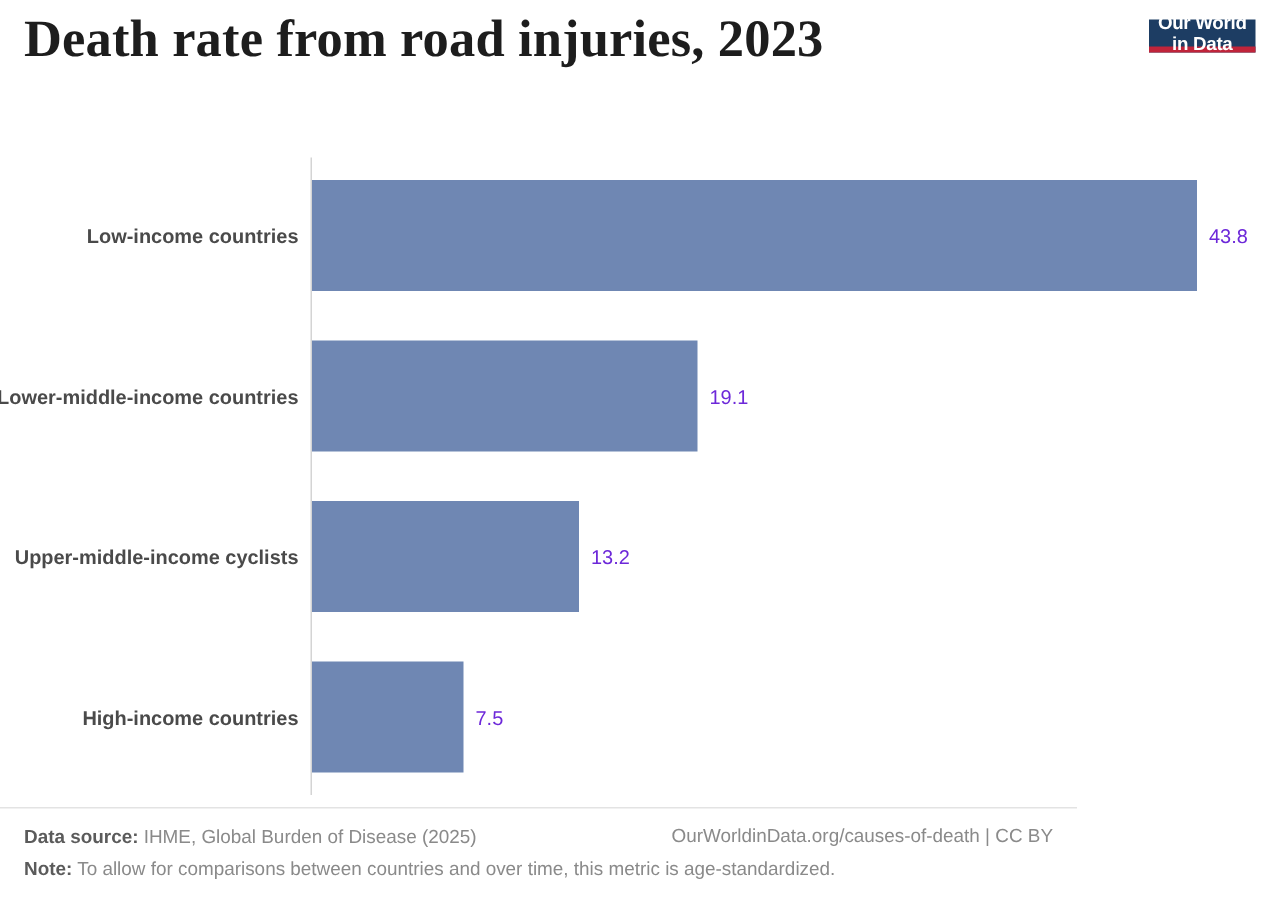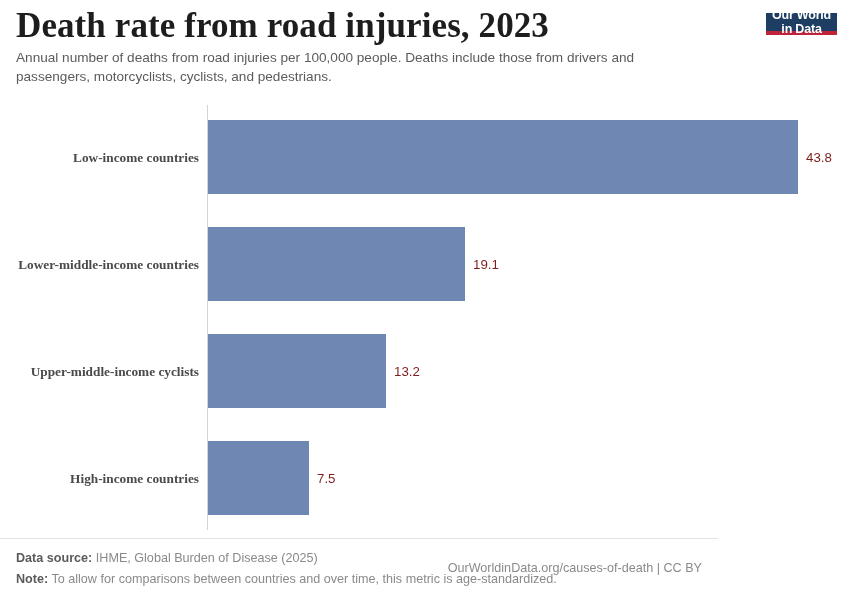--- a/index.html
+++ b/index.html
@@ -100,42 +100,42 @@
   .bar-label {
     position: absolute;
     left: 0;
     top: 0;
     width: 199px;
     height: 107px;
     display: flex;
     align-items: center;
     justify-content: flex-end;
     text-align: left;
-    font-family: Liberation Serif, serif;
+    font-family: Liberation Sans, sans-serif;
     font-size: 13.3px;
     font-weight: 700;
     color: #4a4a4a;
     white-space: nowrap;
   }
   .bar {
     position: absolute;
     left: 208px;
     top: 16px;
     height: 74px;
     background: #6f87b3;
   }
   .bar-value {
     position: absolute;
     top: 16px;
     height: 74px;
     display: flex;
     align-items: center;
     font-family: "Liberation Sans", sans-serif;
     font-size: 13.3px;
-    color: #7f1d1d;
+    color: #6d28d9;
     white-space: nowrap;
   }
 
   
   .footer {
     position: absolute;
     left: 0;
     bottom: 0;
     width: 718px;
     height: 62px;
@@ -154,36 +154,35 @@
   }
   .footer-line.row1 { top: 11px; }
   .footer-line.row2 { top: 32px; }
   .footer-strong {
     font-weight: 700;
     color: #5b5b5b;
   }
   .footer-right {
     position: absolute;
     right: 16px;
-    top: 21px;
+    top: 10px;
     font-family: "Liberation Sans", sans-serif;
     font-size: 12.6px;
     color: #8a8a8a;
     line-height: 17px;
     white-space: nowrap;
   }
 </style>
 </head>
 <body>
 
 <div class="page">
 
   <div class="header">
     <h1 class="chart-title">Death rate from road injuries, 2023</h1>
-    <p class="chart-subtitle">Annual number of deaths from road injuries per 100,000 people. Deaths include those from drivers and passengers, motorcyclists, cyclists, and pedestrians.</p>
   </div>
 
   <div class="owid-logo">
     <span class="l1">Our World</span>
     <span class="l2">in Data</span>
   </div>
 
   <div class="plot">
     <div class="axis-line"></div>
     <div id="bars-container">

